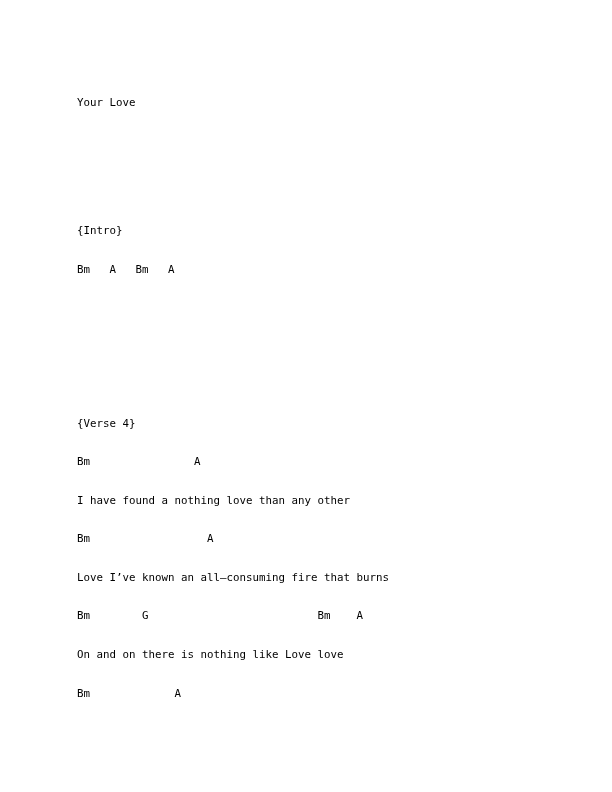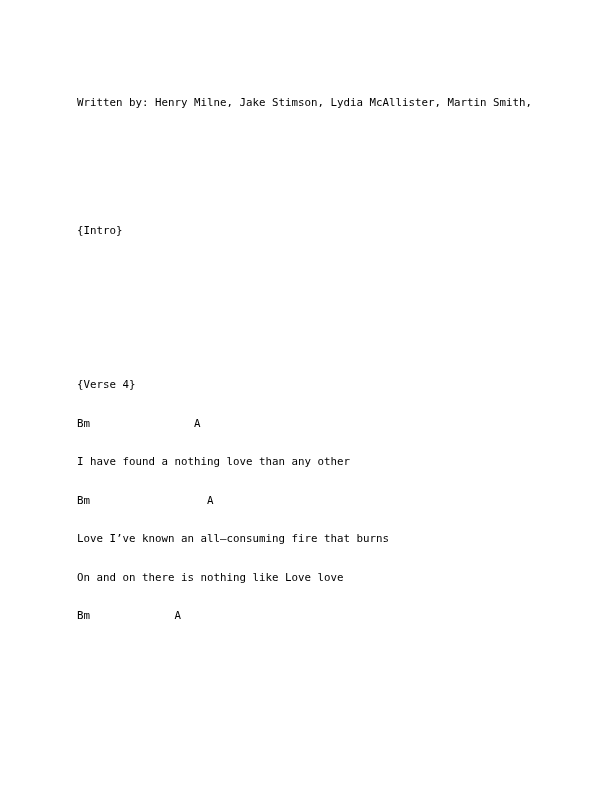--- a/index.html
+++ b/index.html
@@ -11,36 +11,38 @@
     white-space: pre;
   }
   .line { height: 12.85px; }
   .blank { height: 12.85px; }
   .chord { color: #000; }
 </style>
 </head>
 <body>
 
 <div class="page">
-  <div class="line">Written by: Henry Milne, Jake Stimson, Lydia McAllister, Martin Smith,</div>
+  <div class="line">Your Love</div>
   <div class="blank"></div>
 
   
   <div>
     <div class="line">{Intro}</div>
+    <div class="line chord">Bm   A   Bm   A</div>
   </div>
   <div class="blank"></div>
 
   
   <div>
     <div class="line">{Verse 4}</div>
     <div class="line chord">Bm                A</div>
     <div class="line">I have found a nothing love than any other</div>
     <div class="line chord">Bm                  A</div>
     <div class="line">Love I’ve known an all–consuming fire that burns</div>
+    <div class="line chord">Bm        G                          Bm    A</div>
     <div class="line">On and on there is nothing like Love love</div>
     <div class="line chord">Bm             A</div>
     
     
     
     
     
   </div>
   
 

